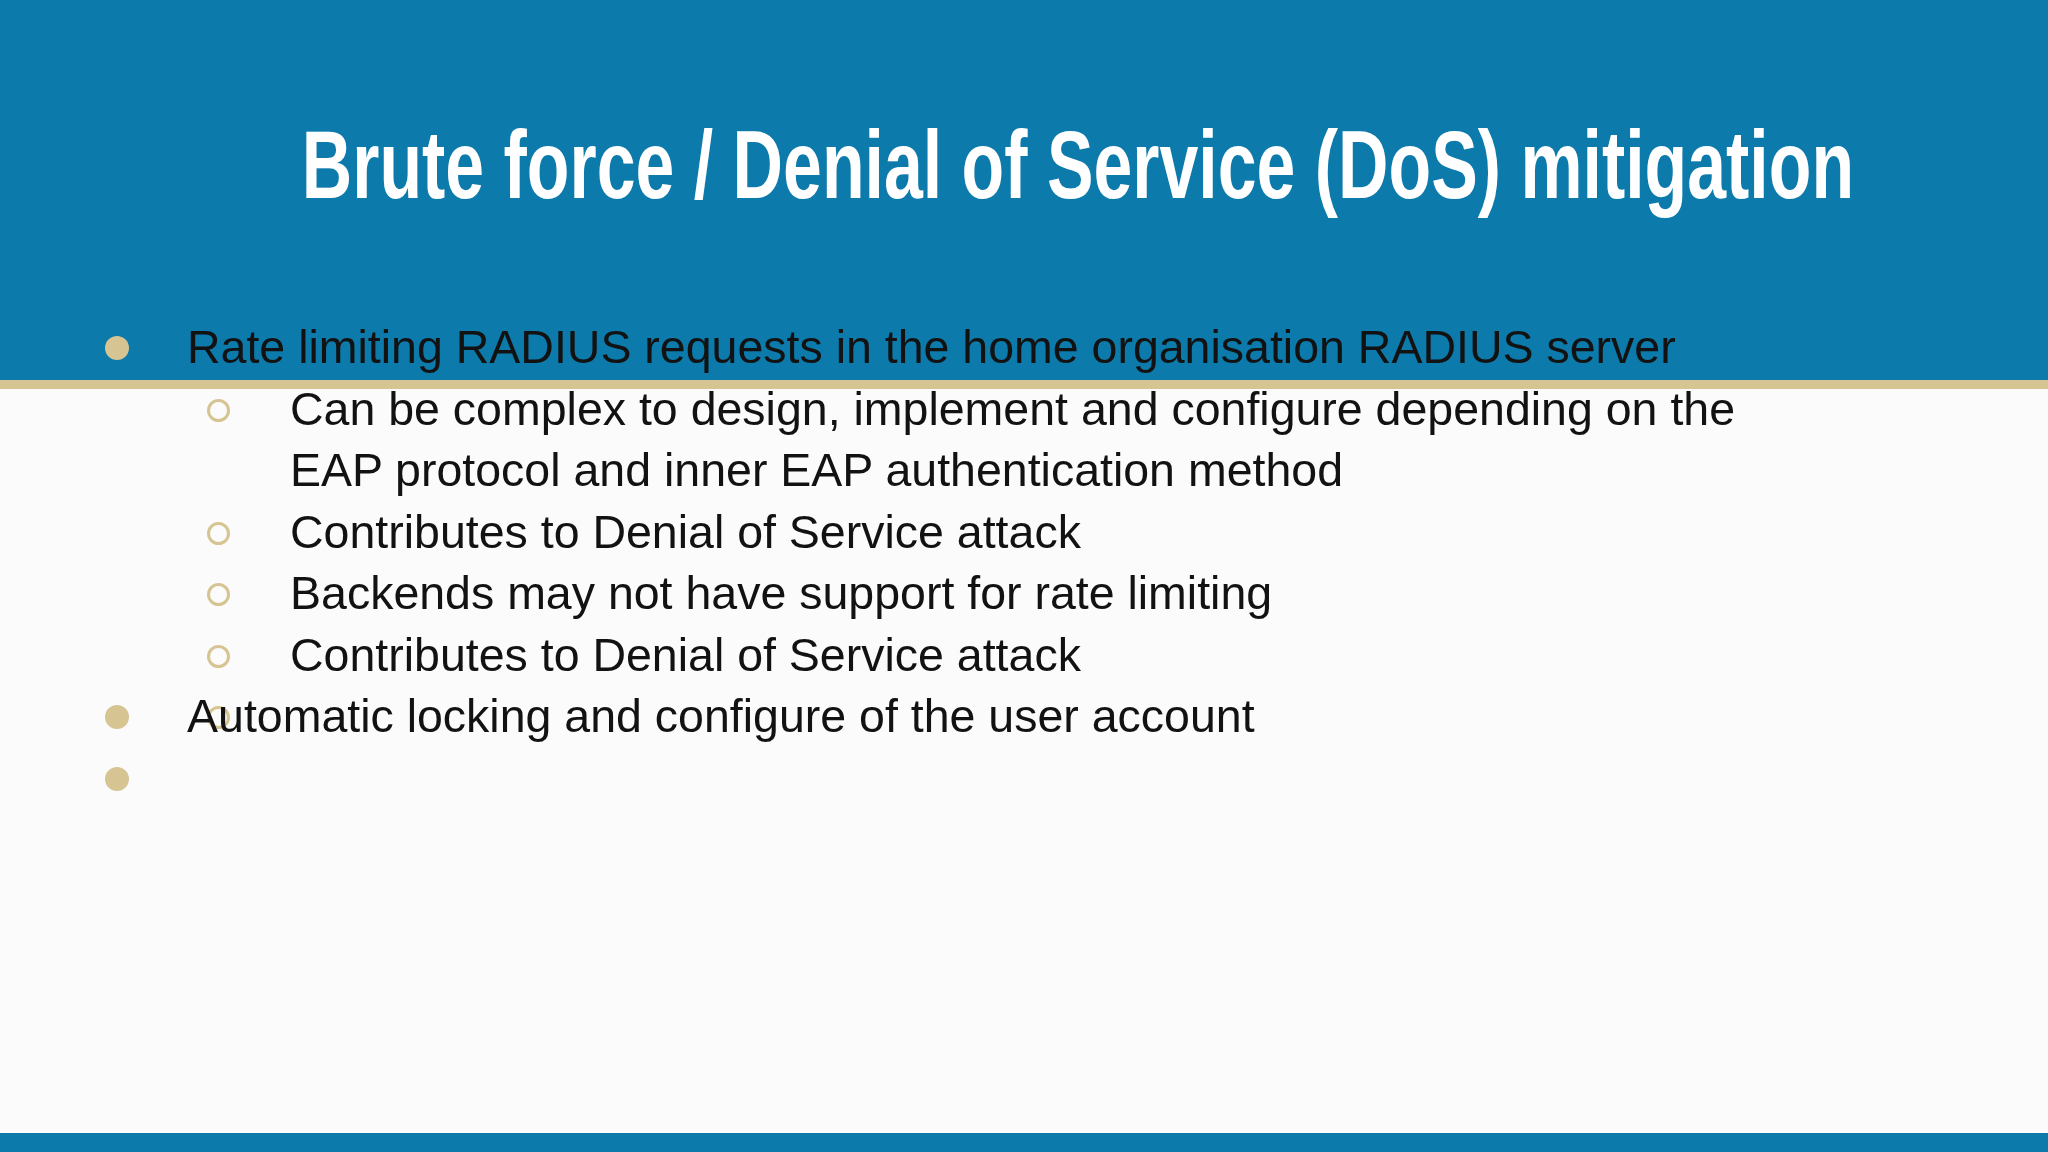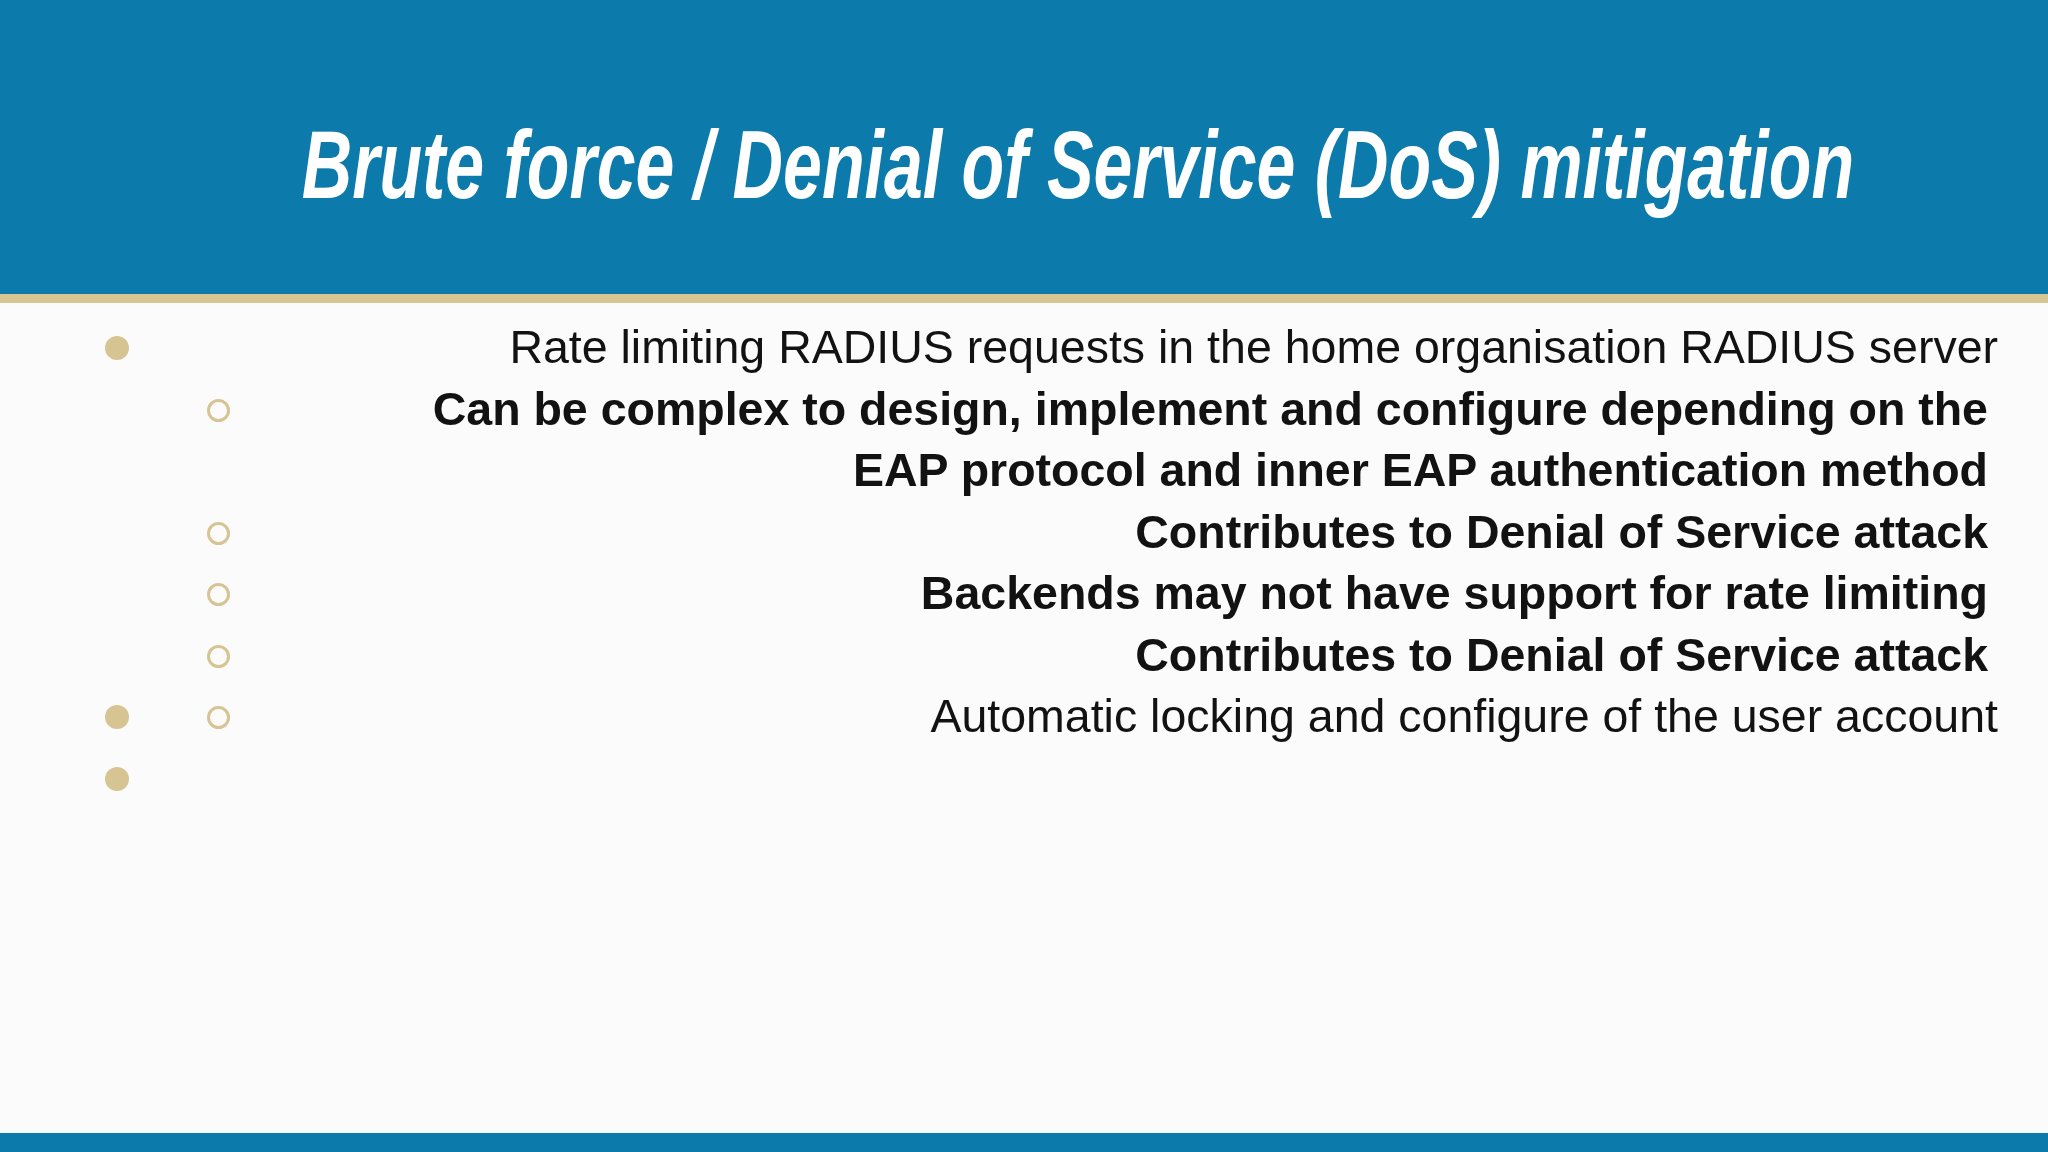--- a/index.html
+++ b/index.html
@@ -14,24 +14,23 @@
     font-family: "Liberation Sans", sans-serif;
     background: var(--bg);
     position: relative;
   }
   .slide { position: absolute; inset: 0; }
 
   
   .header {
     position: absolute;
     top: 0; left: 0; right: 0;
-    height: 303px;
+    height: 389px;
     background: var(--blue);
     border-bottom: 9px solid var(--tan);
-    font-style: italic;
   }
   .title-line {
     position: absolute;
     top: 114px;
     left: 0;
     width: 100%;
     text-align: center;
     line-height: 1.05;
     white-space: nowrap;
   }
@@ -44,31 +43,30 @@
     transform: scaleX(0.72);
     transform-origin: center top;
   }
 
   
   .bullets {
     position: absolute;
     top: 317px;
     left: 0;
     right: 0;
-    text-align: right;
   }
   .bullet-row { position: relative; }
   .bullet-row .text {
     font-size: 46.5px;
     line-height: 61.5px;
     color: var(--text);
     white-space: pre-line;
   }
   .bullet-row.level1 .text { margin-left: 187px; margin-right: 50px; }
-  .bullet-row.level2 .text { margin-left: 290px; margin-right: 60px; font-weight: bold; }
+  .bullet-row.level2 .text { margin-left: 290px; margin-right: 60px; }
 
   .bullet-row .marker {
     position: absolute;
     border-radius: 50%;
   }
   .bullet-row.level1 .marker {
     left: 105px;
     top: 19px;
     width: 24px;
     height: 24px;

